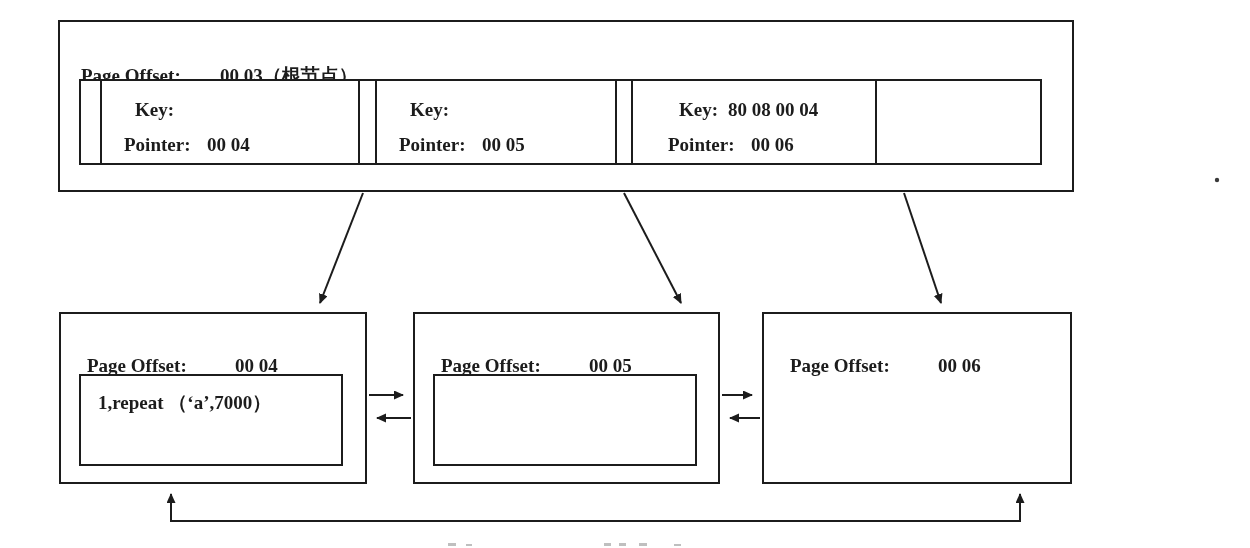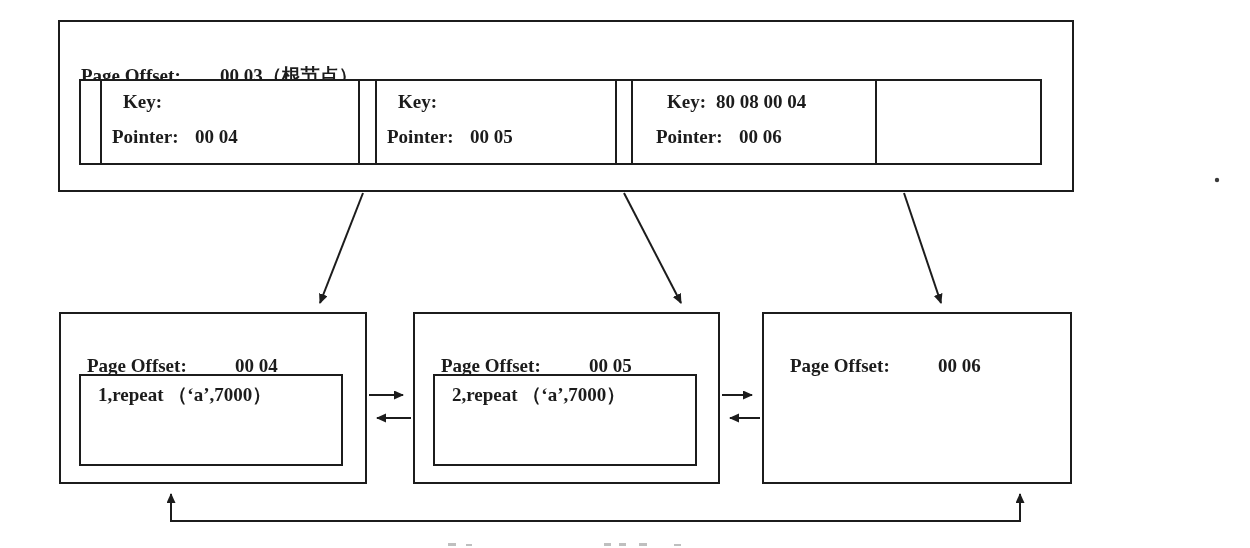--- a/index.html
+++ b/index.html
@@ -48,36 +48,37 @@
     background: var(--bg);
   }
   .vl {
     position: absolute;
     top: 0; bottom: 0;
     width: 2px;
     background: var(--ink);
   }
   .entry {
     position: absolute;
-    top: 3px;
+    top: 11px;
     width: 252px;
     font-size: 19px;
+    margin-left: 12px;
   }
   .eline { position: relative; height: 35px; line-height: 35px; white-space: nowrap; }
   .lkey  { padding-left: 11px; }
   .kval  { position: absolute; left: 60px; top: 0; }
   .pval  { position: absolute; left: 83px; top: 0; }
 
   .inner {
     position: absolute;
     left: 18px; top: 60px;
     width: 264px; height: 92px;
     border: 2px solid var(--ink);
     box-sizing: border-box;
-    padding-top: 0;
+    padding-top: 8px;
     background: var(--bg);
   }
   .row {
     padding-left: 17px;
     height: 37px; line-height: 37px;
     font-size: 19px;
     white-space: nowrap;
   }
   #arrows {
     position: absolute;
@@ -147,21 +148,20 @@
       <div class="row">1,repeat （‘a’,7000）</div>
     </div>
   </div>
 
   <div class="box leaf leaf2">
     <div class="hdr leafhdr">
       <span>Page Offset:</span>
       <span class="hval leafval">00 05</span>
     </div>
     <div class="inner">
-      <div class="row">2,repeat （‘a’,7000）</div>
     </div>
   </div>
 
   <div class="box leaf leaf3">
     <div class="hdr leafhdr">
       <span>Page Offset:</span>
       <span class="hval leafval">00 06</span>
     </div>
   </div>
 

